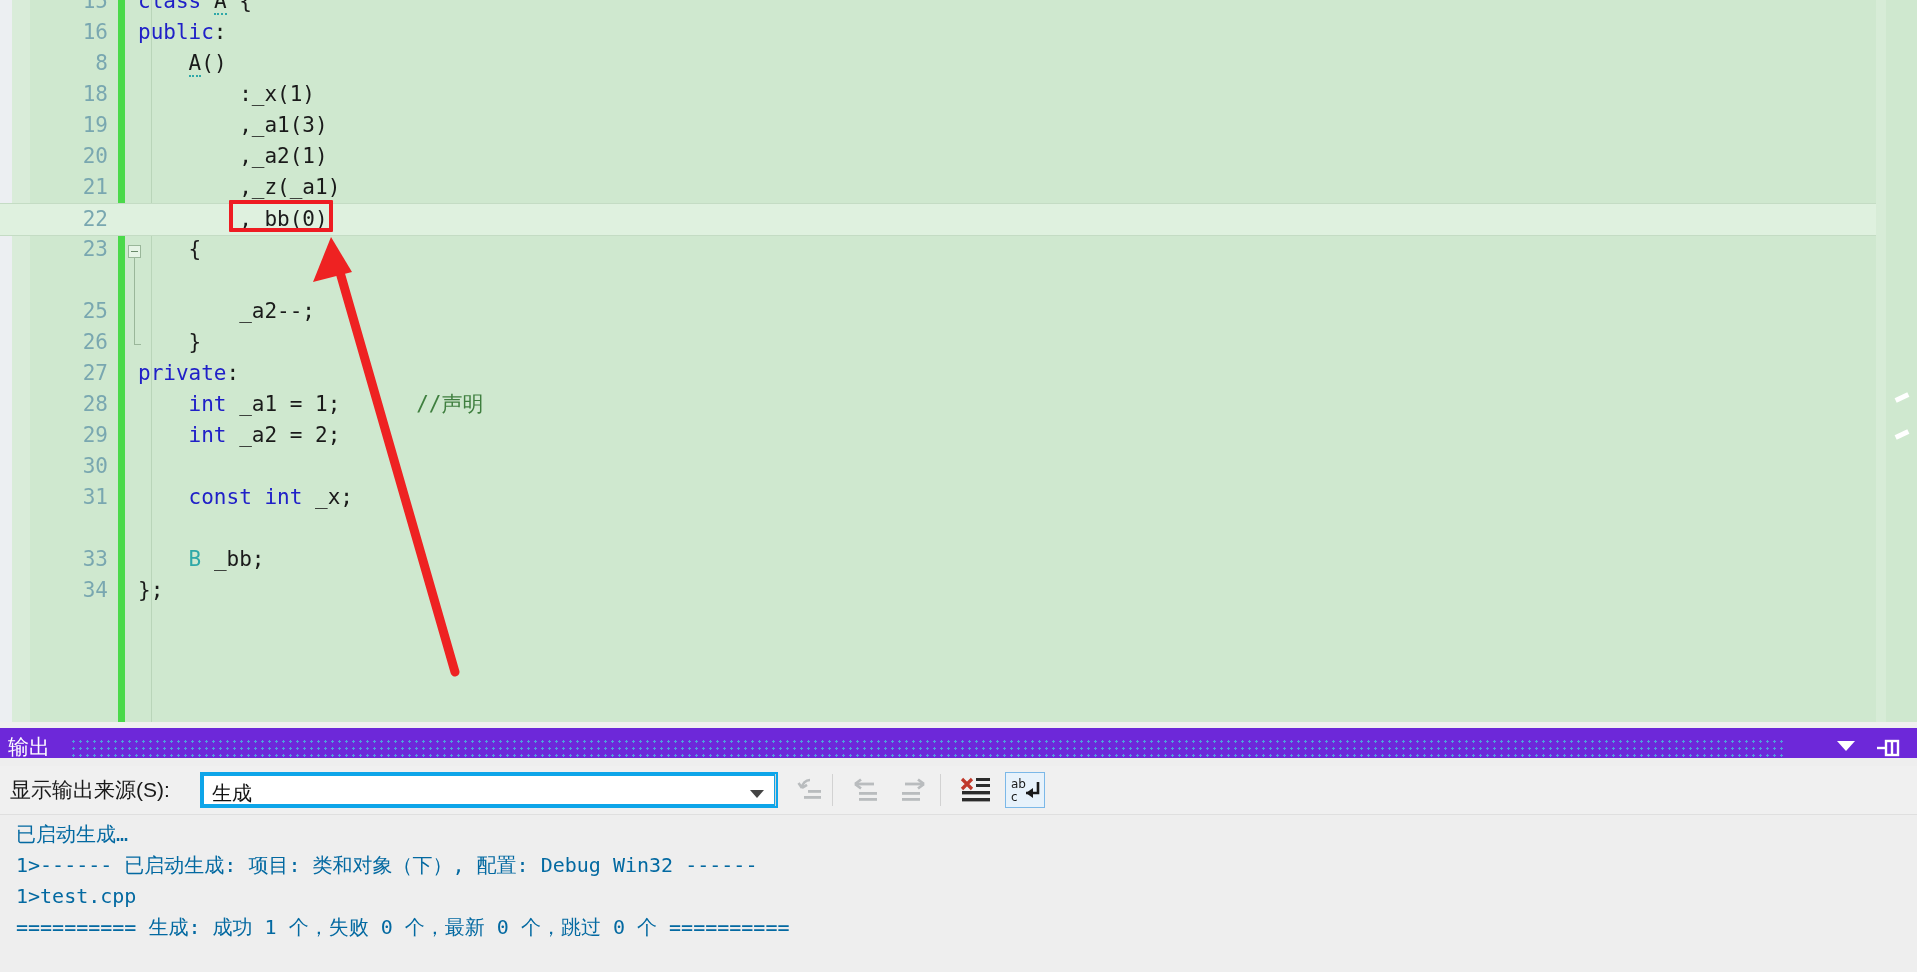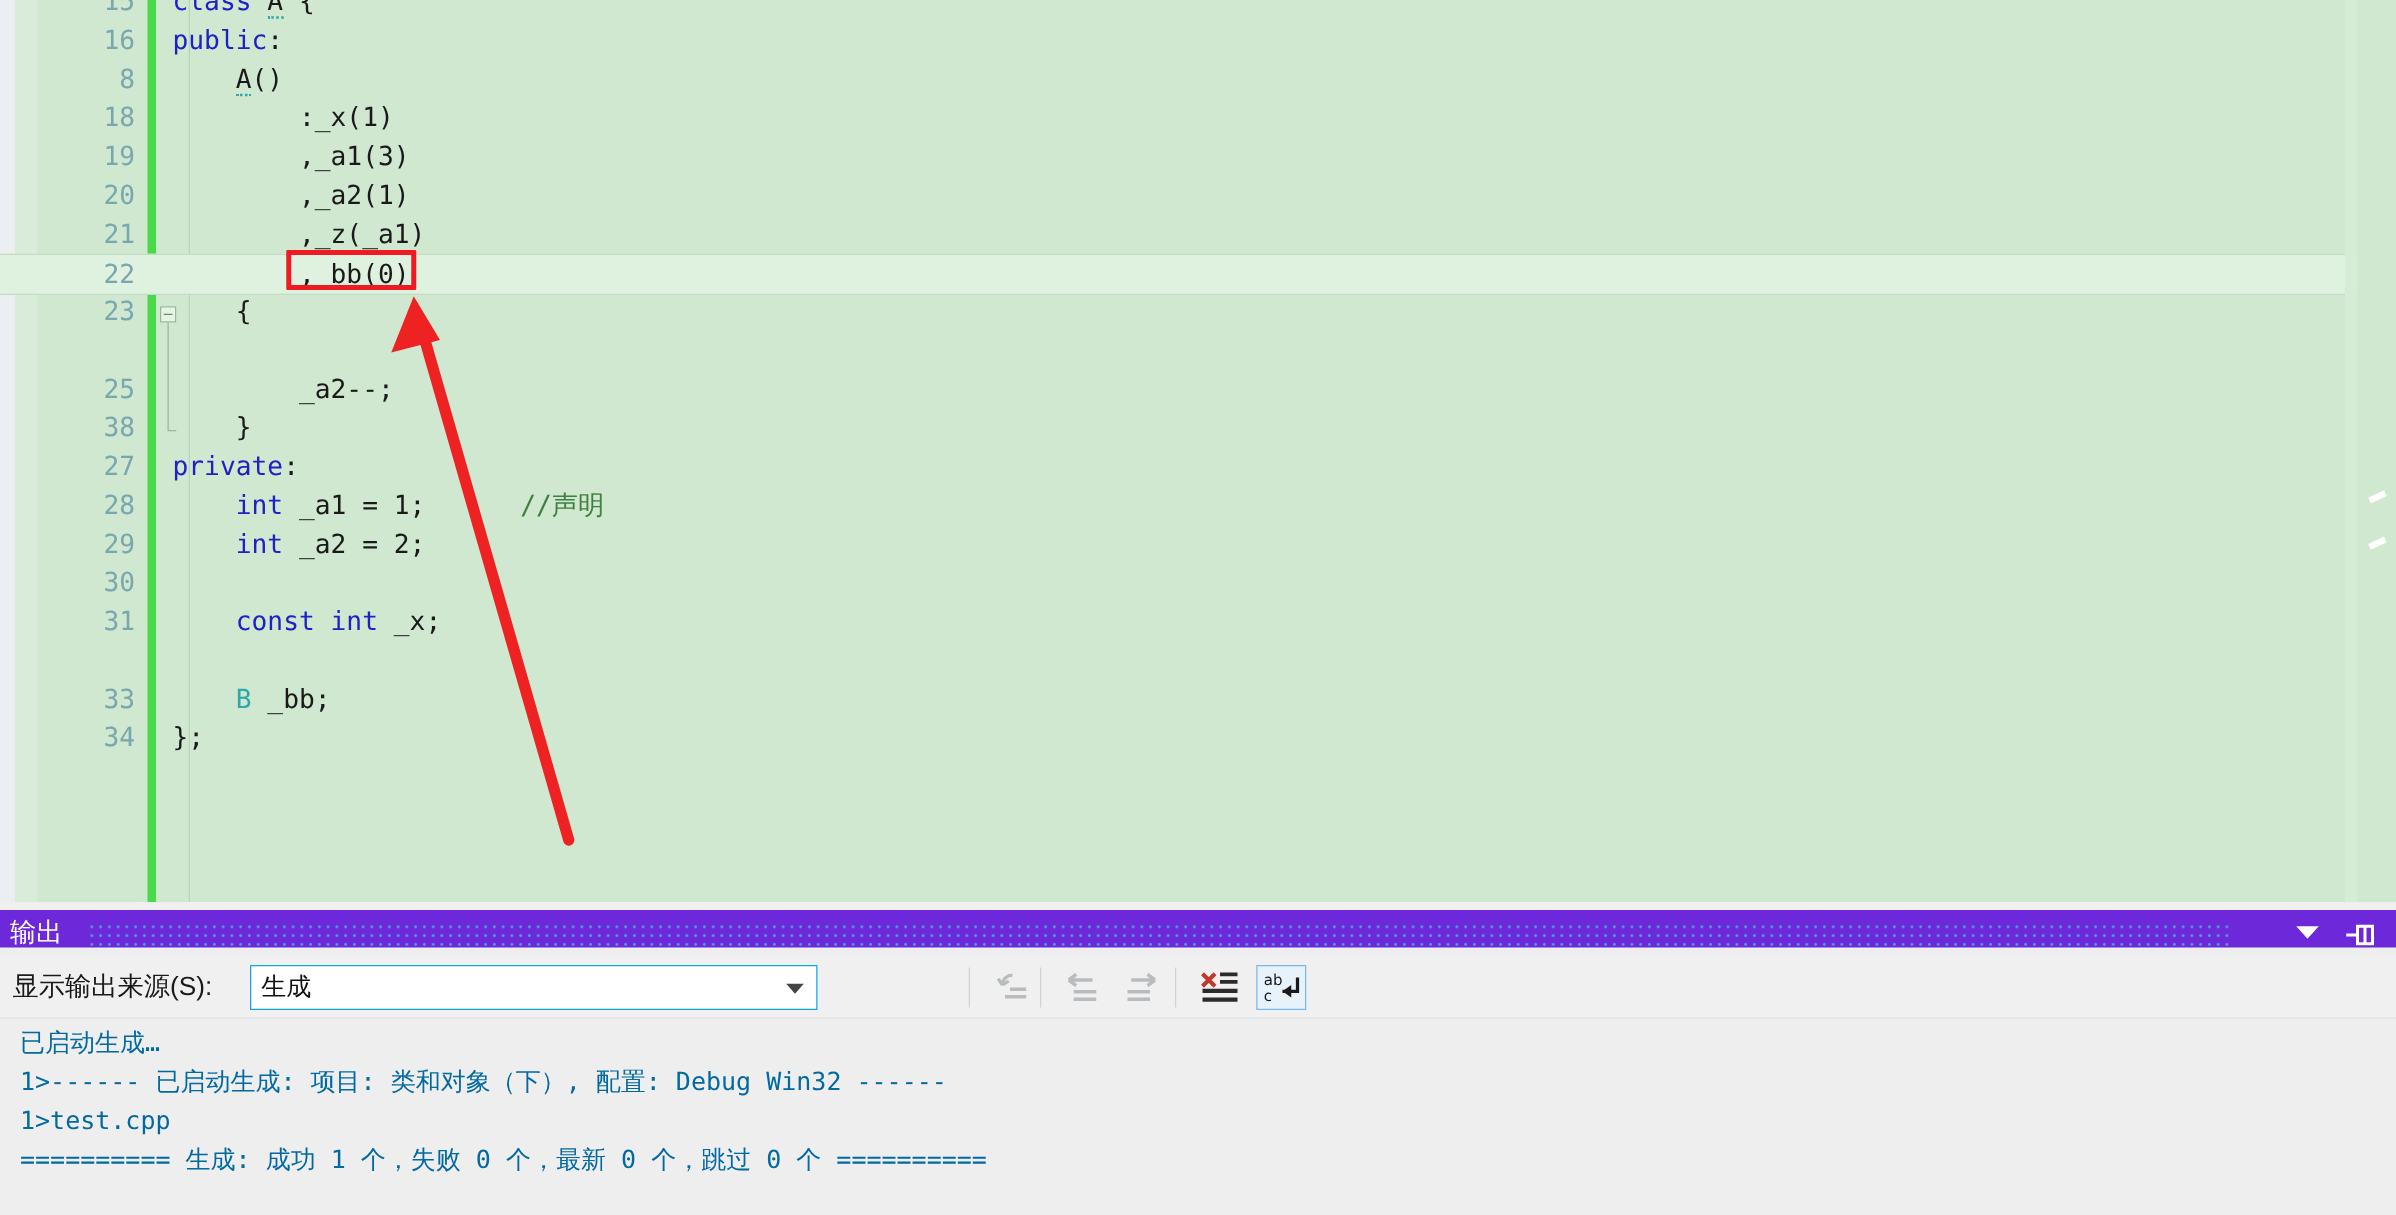--- a/index.html
+++ b/index.html
@@ -97,22 +97,22 @@
 
   .out-toolbar {
     position: absolute; left: 0; top: 44px; width: 1917px; height: 48px;
     background: #f0f0f0; border-bottom: 1px solid #dfdfdf;
   }
   .tb-label {
     position: absolute; left: 10px; top: 0; height: 48px; line-height: 48px;
     font-size: 21px; color: #1a1a1a; font-family: "Liberation Sans", sans-serif;
   }
   .combo {
-    position: absolute; left: 200px; top: 6px; width: 454px; height: 36px;
-    background: #ffffff; border: 1px solid #0ea5e9; box-sizing: border-box; padding-left: 34px;
+    position: absolute; left: 200px; top: 6px; width: 578px; height: 36px;
+    background: #ffffff; border: 4px solid #0ea5e9; box-sizing: border-box; padding-left: 34px;
   }
   .combo-value {
     position: absolute; left: 8px; top: 0; height: 34px; line-height: 34px;
     font-size: 20px; color: #111; font-family: "Liberation Sans", sans-serif;
   }
   .combo-arrow {
     position: absolute; right: 10px; top: 14px; width: 0; height: 0;
     border-left: 7px solid transparent; border-right: 7px solid transparent;
     border-top: 8px solid #444;
   }
@@ -150,21 +150,21 @@
         <div class="line" style="top: -14px;"><div class="lnum">15</div><div class="ltext"><span class="kw">class</span> <span class="squig">A</span> {</div></div>
         <div class="line" style="top: 17px;"><div class="lnum">16</div><div class="ltext"><span class="kw">public</span>:</div></div>
         <div class="line" style="top: 48px;"><div class="lnum">8</div><div class="ltext">    <span class="squig">A</span>()</div></div>
         <div class="line" style="top: 79px;"><div class="lnum">18</div><div class="ltext">        :_x(1)</div></div>
         <div class="line" style="top: 110px;"><div class="lnum">19</div><div class="ltext">        ,_a1(3)</div></div>
         <div class="line" style="top: 141px;"><div class="lnum">20</div><div class="ltext">        ,_a2(1)</div></div>
         <div class="line" style="top: 172px;"><div class="lnum">21</div><div class="ltext">        ,_z(_a1)</div></div>
         <div class="line current" style="top: 203px;"><div class="lnum">22</div><div class="ltext">        ,_bb(0)</div></div>
         <div class="line" style="top: 234px;"><div class="lnum">23</div><div class="ltext">    {</div></div>
         <div class="line" style="top: 296px;"><div class="lnum">25</div><div class="ltext">        _a2--;</div></div>
-        <div class="line" style="top: 327px;"><div class="lnum">38</div><div class="ltext">    }</div></div>
+        <div class="line" style="top: 327px;"><div class="lnum">26</div><div class="ltext">    }</div></div>
         <div class="line" style="top: 358px;"><div class="lnum">27</div><div class="ltext"><span class="kw">private</span>:</div></div>
         <div class="line" style="top: 389px;"><div class="lnum">28</div><div class="ltext">    <span class="kw">int</span> _a1 = 1;<span class="cmt">      //声明</span></div></div>
         <div class="line" style="top: 420px;"><div class="lnum">29</div><div class="ltext">    <span class="kw">int</span> _a2 = 2;</div></div>
         <div class="line" style="top: 451px;"><div class="lnum">30</div><div class="ltext"></div></div>
         <div class="line" style="top: 482px;"><div class="lnum">31</div><div class="ltext">    <span class="kw">const</span> <span class="kw">int</span> _x;</div></div>
         <div class="line" style="top: 544px;"><div class="lnum">33</div><div class="ltext">    <span class="cls">B</span> _bb;</div></div>
         <div class="line" style="top: 575px; padding-left: 16px;"><div class="lnum">34</div><div class="ltext">};</div></div>
       </div>
 
     <div class="fold-box" style="top:245px;"></div>

